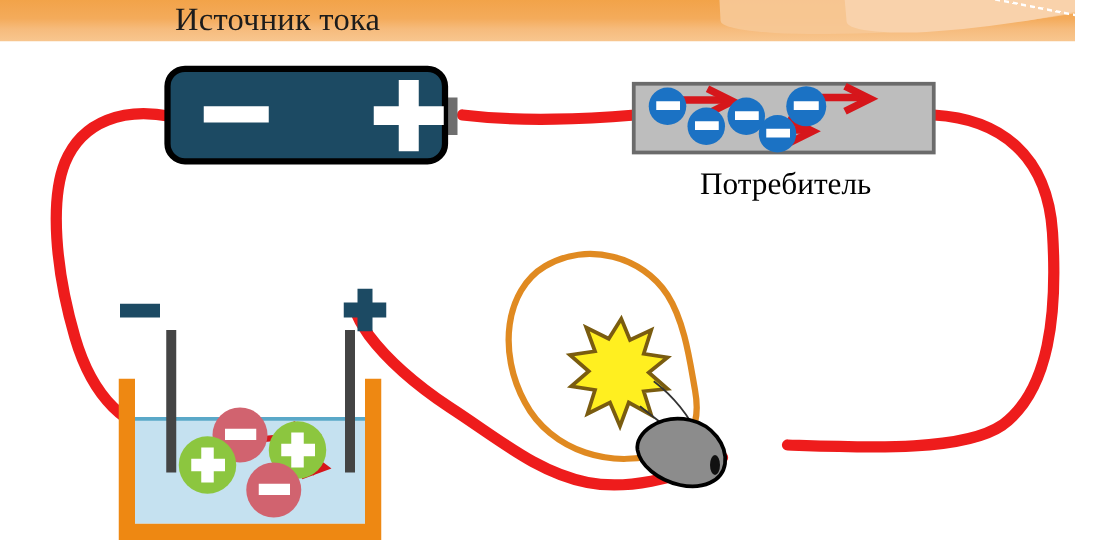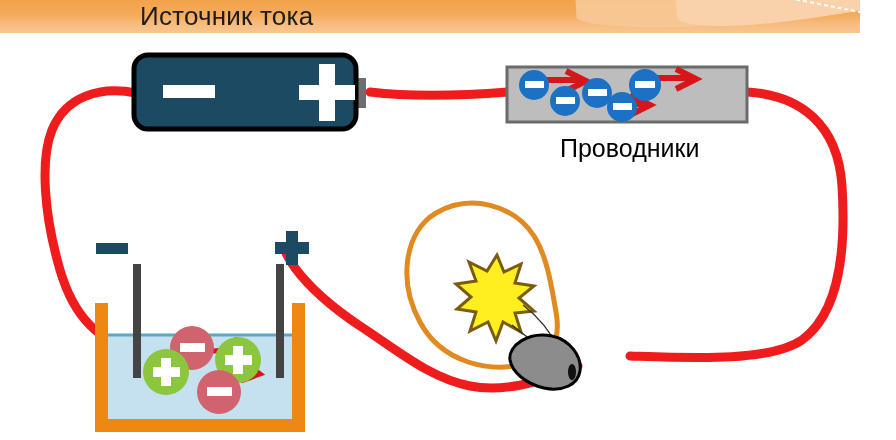--- a/index.html
+++ b/index.html
@@ -6,21 +6,21 @@
     margin: 0;
     padding: 0;
     background: #ffffff;
   }
   #stage {
     position: relative;
     width: 860px;
     height: 440px;
     background: #ffffff;
     overflow: hidden;
-    font-family: Liberation Sans, sans-serif;
+    font-family: Liberation Serif, serif;
   }
 
   
   #header-banner {
     position: absolute;
     left: 0; top: 0;
     width: 896px; height: 33px;
     background: linear-gradient(to bottom, #f2a349 0%, #f4ab5b 45%, #f6bb7c 70%, #f8c68f 100%);
     overflow: hidden;
   }
@@ -203,15 +203,15 @@
         <path d="M 523,305 C 540,318 552,334 560,351"></path>
         <path d="M 512,325 C 528,338 544,350 558,358"></path>
       </g>
 
       <path d="M 552,336 C 570,340 582,356 580,371 C 578,385 562,392 544,388 C 526,384 512,372 510,360 C 508,346 528,331 552,336 Z" fill="#8c8c8c" stroke="#000000" stroke-width="3"></path>
       <ellipse cx="572" cy="372" rx="4" ry="8" fill="#111111"></ellipse>
     </g>
 
   </svg>
 
-  <div class="diagram-label" id="label-conductors">Проводники</div>
+  <div class="diagram-label" id="label-conductors">Потребитель</div>
 
 </div>
 
 </body></html>

